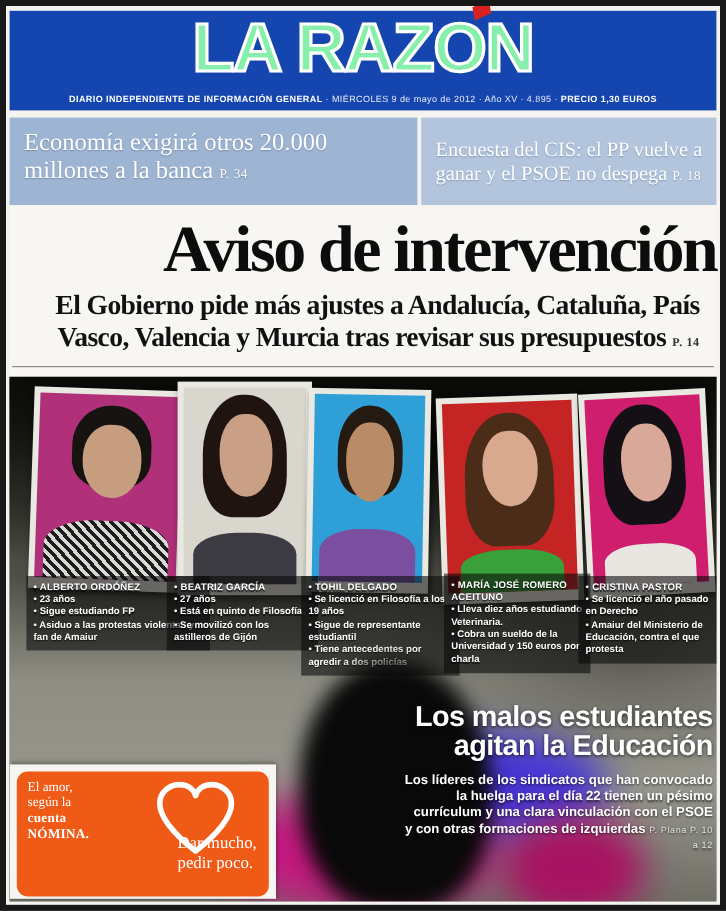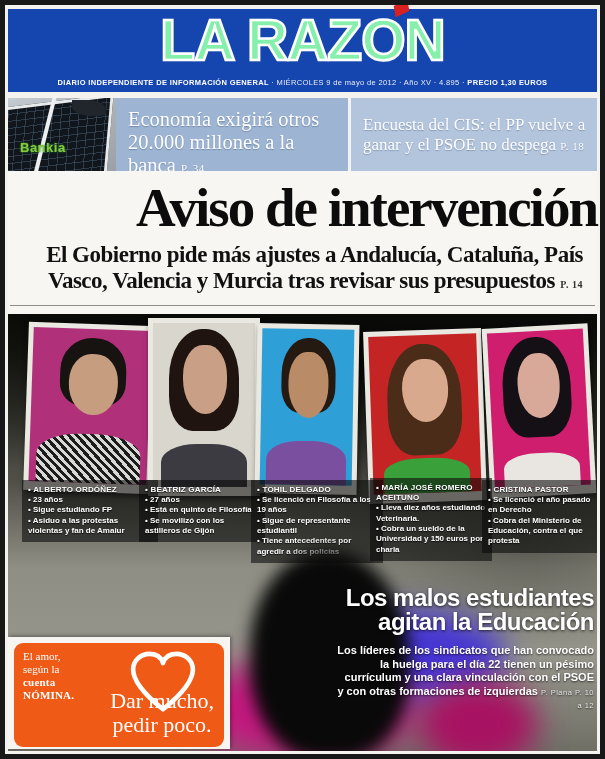--- a/index.html
+++ b/index.html
@@ -104,22 +104,22 @@
   .story .pageref { font-size:7.5px; color:#e3e3e3; font-weight:normal; }
   
   .ad { position:absolute; left:0; bottom:2px; width:222px; height:112px; background:#f6f5f1; z-index:7; box-shadow:1px -1px 4px rgba(0,0,0,.4); }
   .ad .orange {
     position:relative; margin:6px 6px 0; height:104px; background:#ef5b17; border-radius:9px; overflow:hidden;
   }
   .ad .amor { position:absolute; left:9px; top:7px; color:#ffffff; font-family:"Liberation Serif", serif; font-size:11px; line-height:1.18; }
   .ad .amor .b { font-weight:bold; letter-spacing:.2px; }
   .ad .heart { position:absolute; right:24px; top:8px; width:74px; height:64px; }
   .ad .slogan {
-    position:absolute; right:10px; bottom:10px; color:#fff;
-    font-family:"Liberation Serif", serif; font-size:22px; line-height:1.1; text-align:center;
+    position:absolute; right:10px; bottom:20px; color:#fff;
+    font-family:"Liberation Serif", serif; font-size:14px; line-height:1.1; text-align:left;
   }
   .ad .foot { display:flex; justify-content:space-between; padding:5px 8px 0; }
   .ad .phone { color:#8b8b8b; font-size:11px; letter-spacing:.5px; line-height:1.1; }
   .ad .url { color:#ef5b17; font-size:6.5px; font-weight:bold; }
   .ad .office { color:#f08a55; font-size:6.5px; }
   .ad .brandcol { text-align:center; padding-right:4px; }
   .ad .ing { color:#22306e; font-family:"Liberation Serif", serif; font-weight:bold; font-size:12.5px; letter-spacing:.5px;text-align:right; }
   .ad .lion { display:inline-block; width:11px; height:9px; background:#ef7b17; border-radius:50% 50% 40% 40%; position:relative; top:1px; }
   .ad .rule { height:1px; background:#22306e; margin:2px 0; }
   .ad .fresh { color:#ef5b17; font-family:"Liberation Serif", serif; font-size:9.5px; }
@@ -133,26 +133,20 @@
     <div class="logo">
       <span>LA RAZ</span><span class="oo"><span>O</span><span class="diamond"></span></span><span>N</span>
     </div>
     <div class="dateline">
       <b>DIARIO INDEPENDIENTE DE INFORMACIÓN GENERAL</b><span> · MIÉRCOLES 9 de mayo de 2012 · Año XV · 4.895 · </span><b>PRECIO 1,30 EUROS</b>
     </div>
   </header>
 
   <section class="teasers">
     <div class="teaser-left">
-      <div class="bankia">
-        <div class="facade"></div>
-        <div class="beam"></div>
-        <div class="sculpt"></div>
-        <div class="brand">Bankia</div>
-      </div>
       <p class="teaser-headline">
         <span>Economía exigirá otros 20.000 millones a la banca</span>
         <span class="pageref">P. 34</span>
       </p>
     </div>
     <div class="teaser-sep"></div>
     <div class="teaser-right">
       <p class="teaser-headline">
         <span>Encuesta del CIS: el PP vuelve a ganar y el PSOE no despega</span>
         <span class="pageref">P. 18</span>
@@ -200,21 +194,21 @@
       </div>
     </div>
     <div class="photo" style="left:478px;top:12px;width:106px;height:170px;transform:rotate(-3deg);">
       <div class="inner" style="background:#d01e6e;">
         <div class="psn hair" style="left:14%;top:4%;width:70%;height:64%;background:#151015;"></div>
         <div class="psn face" style="left:29%;top:14%;width:44%;height:42%;background:#d8a898;"></div>
         <div class="psn torso" style="left:10%;width:80%;height:22%;background:#e9e5e1;"></div>
       </div>
     </div>
 
-    <div class="caption" style="left:14px;top:166px;width:136px;">
+    <div class="caption" style="left:14px;top:166px;width:153px;">
       <div class="cname">ALBERTO ORDÓÑEZ</div>
       <div>23 años</div>
       <div>Sigue estudiando FP</div>
       <div>Asiduo a las protestas violentas y fan de Amaiur</div>
     </div>
     <div class="caption" style="left:131px;top:166px;width:126px;">
       <div class="cname">BEATRIZ GARCÍA</div>
       <div>27 años</div>
       <div>Está en quinto de Filosofía</div>
       <div>Se movilizó con los astilleros de Gijón</div>
@@ -226,21 +220,21 @@
       <div>Tiene antecedentes por agredir a dos policías</div>
     </div>
     <div class="caption" style="left:362px;top:164px;width:122px;">
       <div class="cname">MARÍA JOSÉ ROMERO ACEITUNO</div>
       <div>Lleva diez años estudiando Veterinaria.</div>
       <div>Cobra un sueldo de la Universidad y 150 euros por charla</div>
     </div>
     <div class="caption" style="left:474px;top:166px;width:118px;">
       <div class="cname">CRISTINA PASTOR</div>
       <div>Se licenció el año pasado en Derecho</div>
-      <div>Cobra del Ministerio de Educación, contra el que protesta</div>
+      <div>Amaiur del Ministerio de Educación, contra el que protesta</div>
     </div>
 
     <div class="blob" style="left:242px;top:236px;width:160px;height:210px;background:#090909;border-radius:48% 52% 42% 44%;filter:blur(8px);z-index:5;"></div>
     <div class="blob" style="left:288px;top:296px;width:210px;height:92px;background:#4636d2;border-radius:50%;filter:blur(15px);z-index:4;"></div>
     <div class="blob" style="left:178px;top:346px;width:230px;height:100px;background:#c2187e;border-radius:50%;filter:blur(17px);z-index:4;"></div>
     <div class="blob" style="left:410px;top:366px;width:120px;height:88px;background:#a81262;border-radius:50%;filter:blur(15px);z-index:4;"></div>
 
     <div class="story">
       <h4>Los malos estudiantes agitan la Educación</h4>
       <p>

